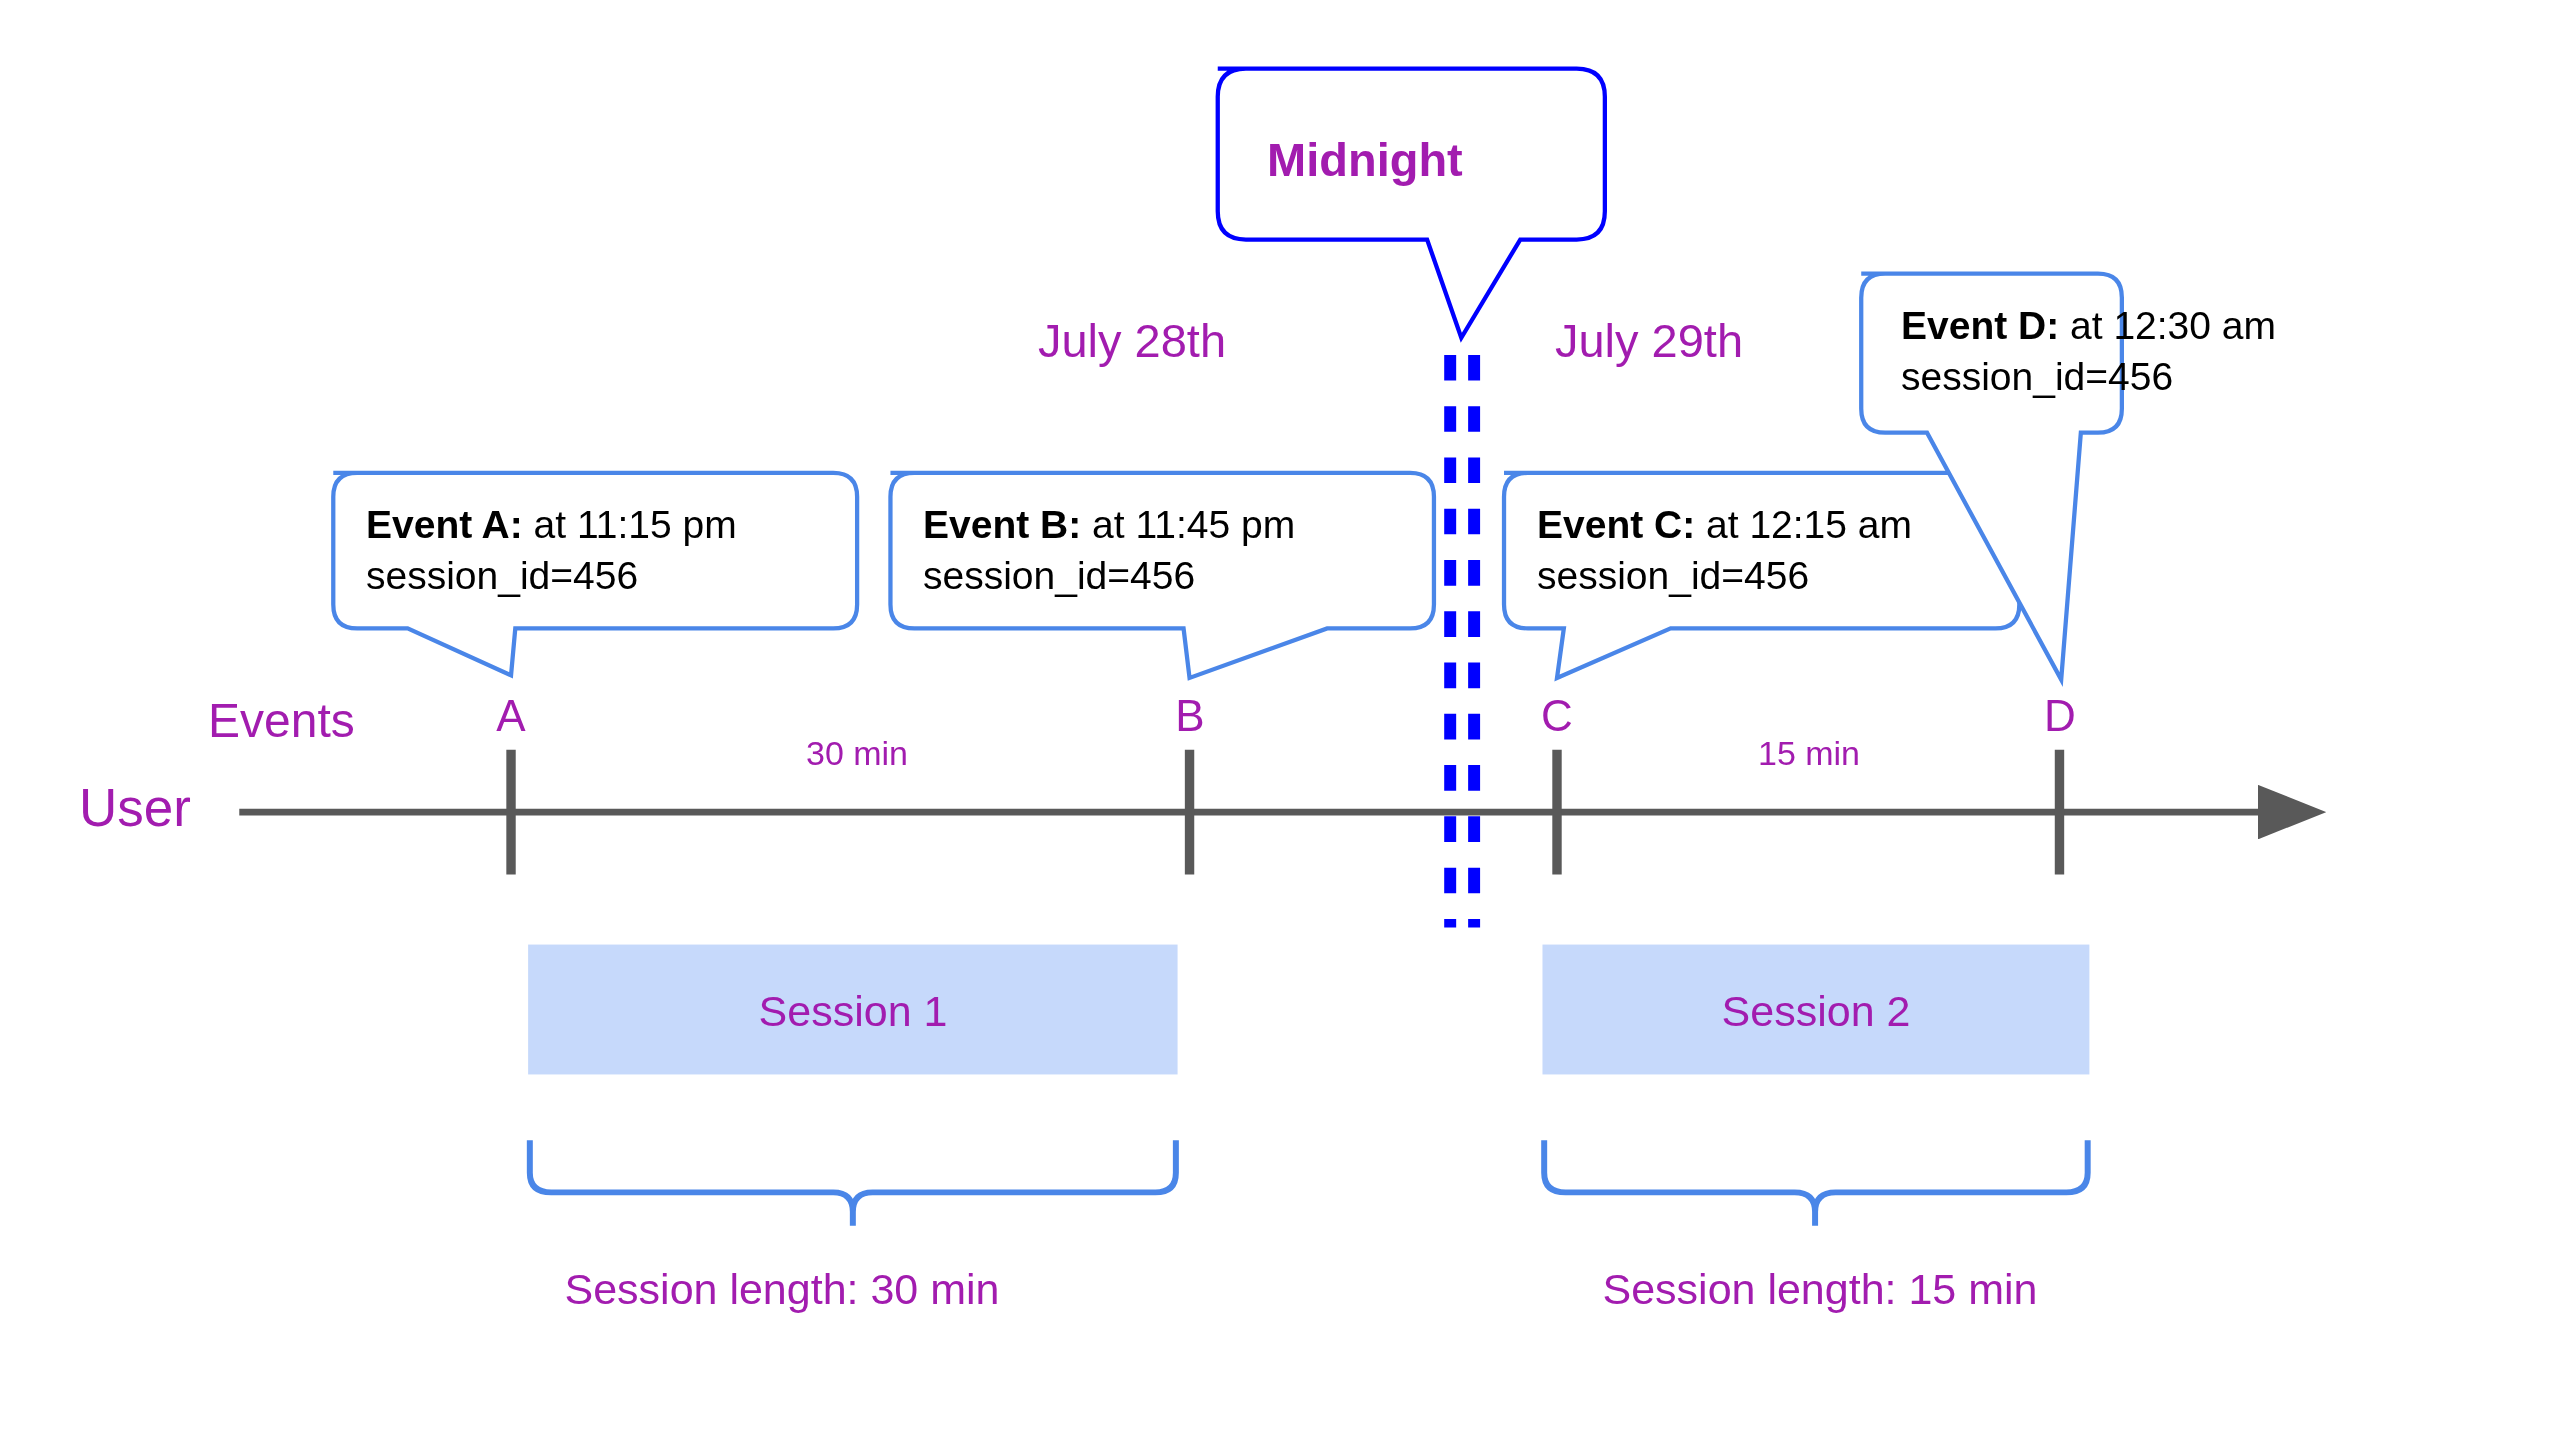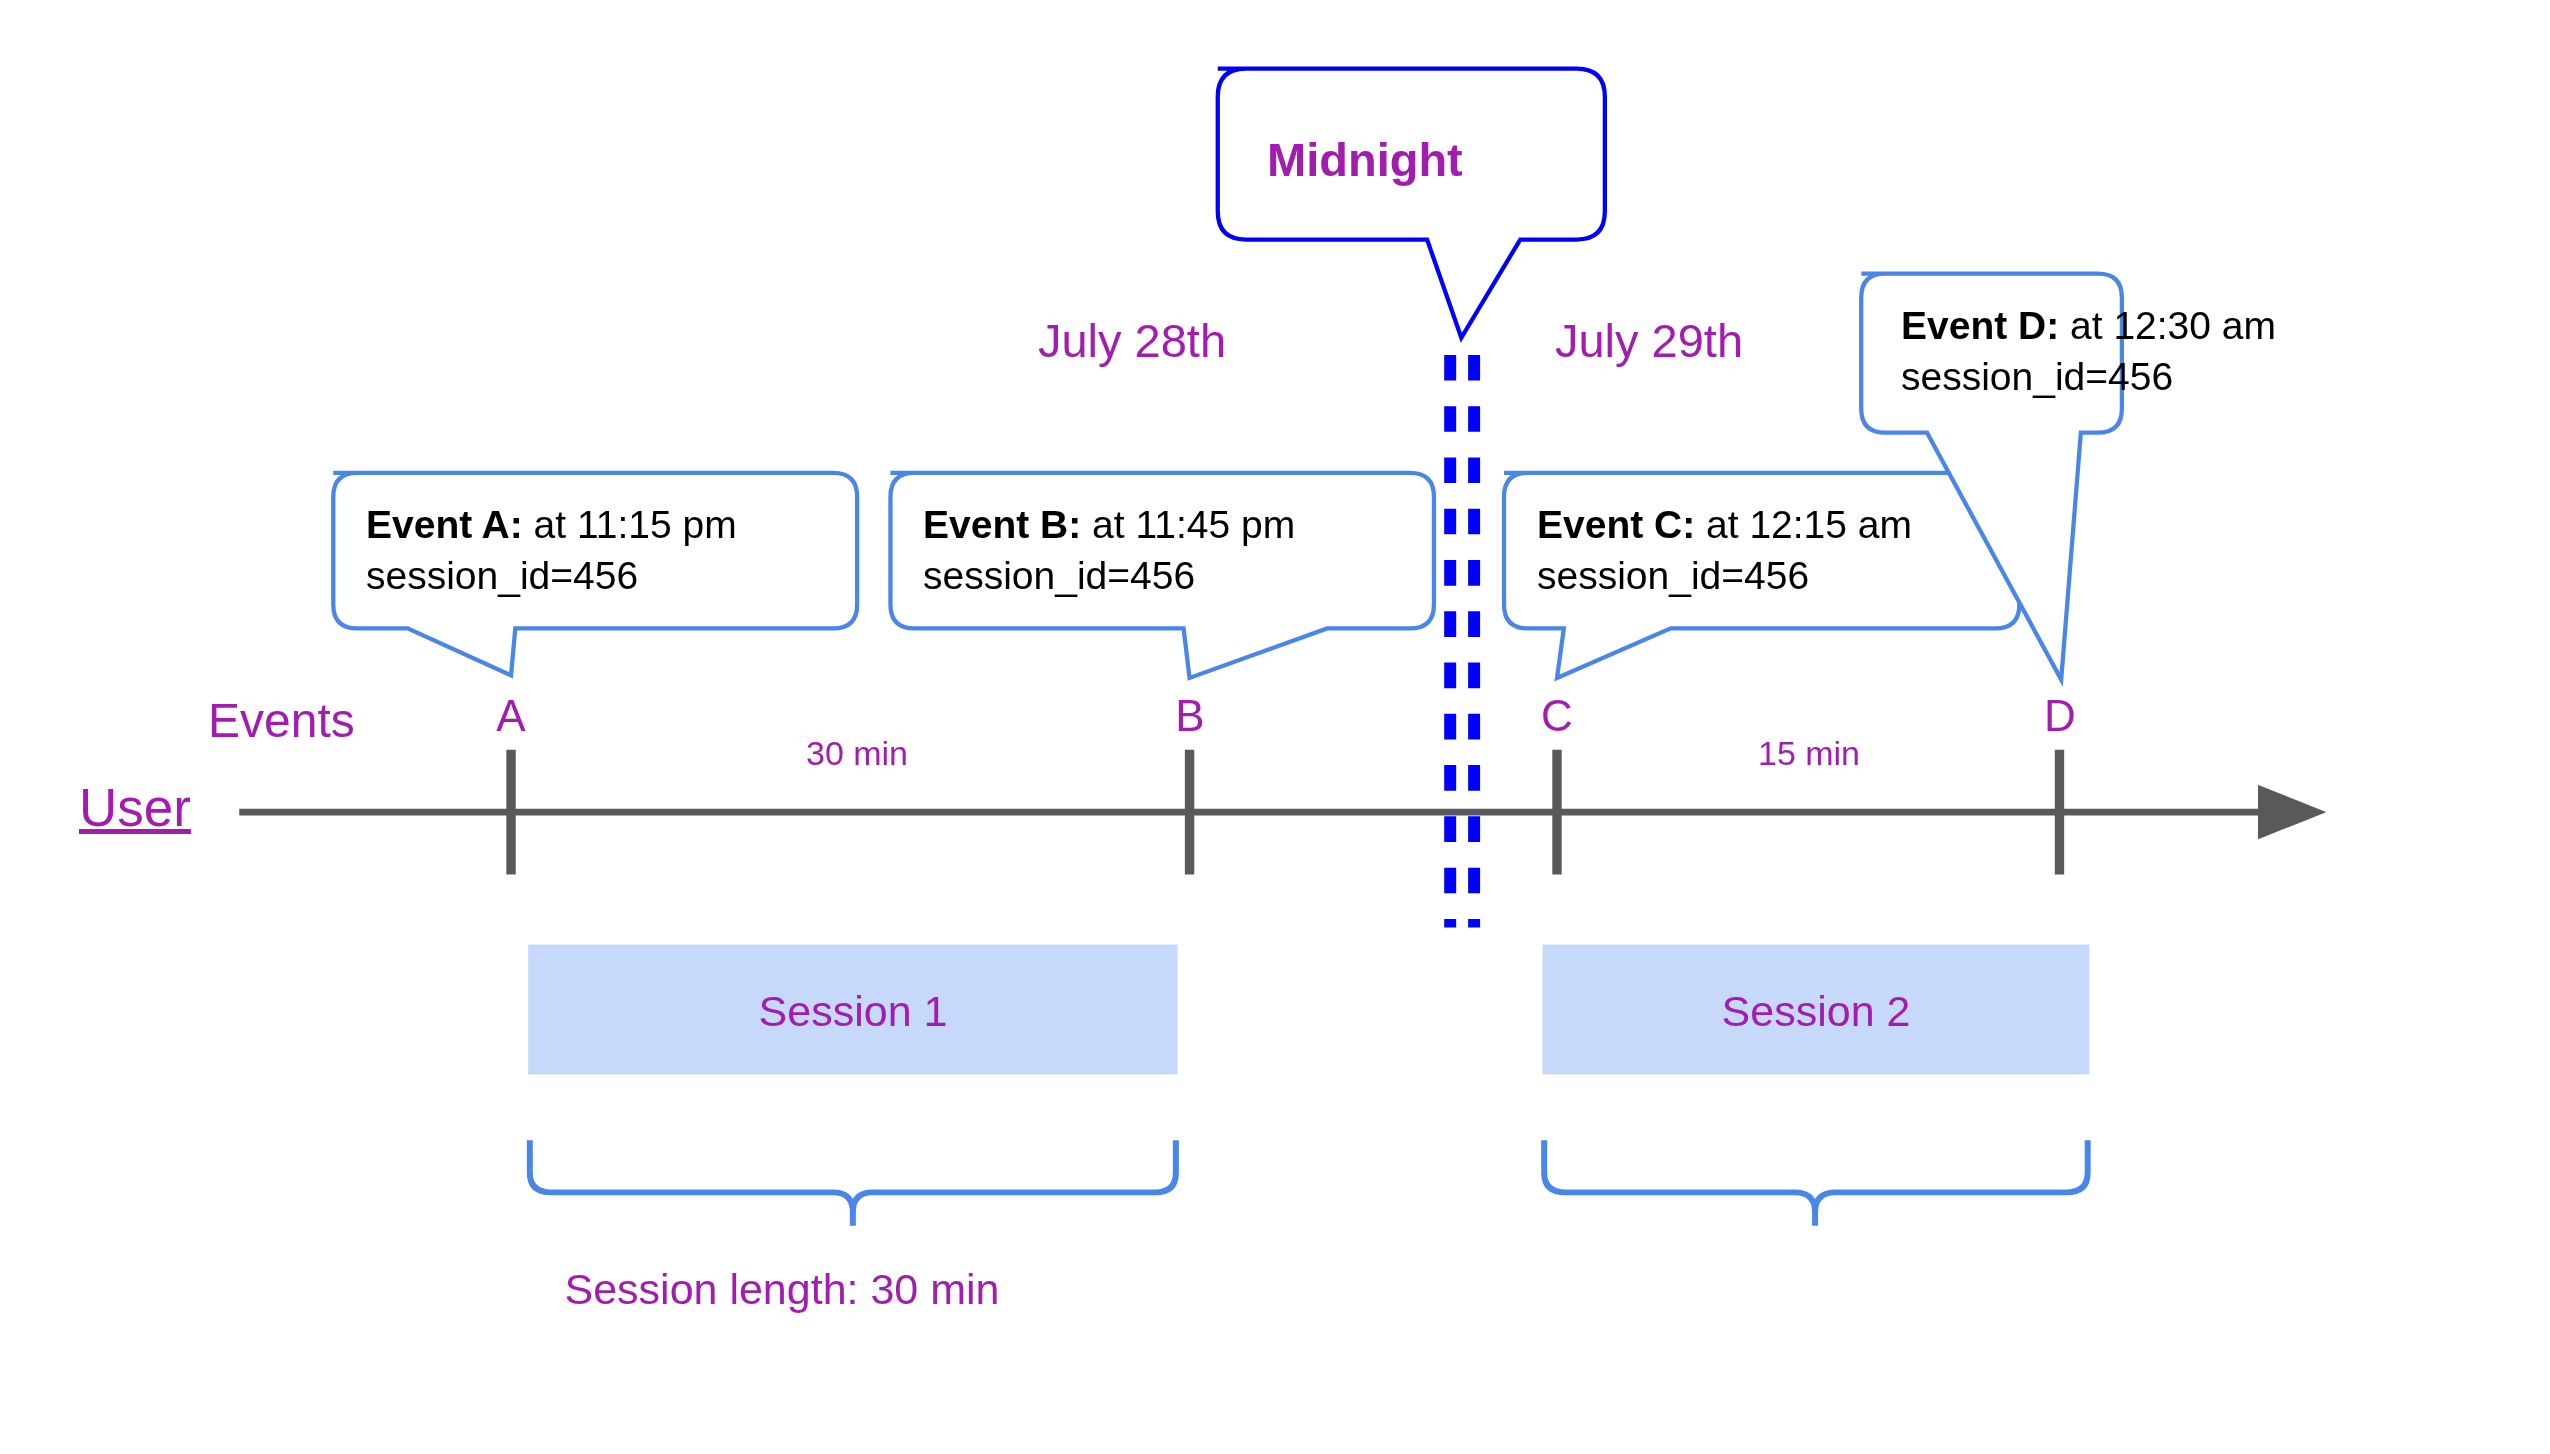--- a/index.html
+++ b/index.html
@@ -25,21 +25,21 @@
     top: 0;
     width: 2550px;
     height: 1455px;
   }
   .lbl {
     position: absolute;
     white-space: nowrap;
     color: #a21caf;
     line-height: 1.22;
   }
-  .lbl-user       { font-size: 53px; left: 79px;  top: 776px; text-decoration: underline; }
+  .lbl-user       { font-size: 53px; left: 79px;  top: 776px; }
   .lbl-events     { font-size: 48px; left: 208px; top: 692px; }
   .lbl-tick       { font-size: 44px; top: 689px; transform: translateX(-50%); }
   .lbl-gap        { font-size: 34px; top: 733px; transform: translateX(-50%); }
   .lbl-date       { font-size: 47px; top: 312px; transform: translateX(-50%); }
   .lbl-session    { font-size: 43px; top: 985px; transform: translateX(-50%); }
   .lbl-slen       { font-size: 43px; top: 1263px; transform: translateX(-50%); }
   .lbl-midnight   { font-size: 47px; font-weight: bold; left: 1267px; top: 131px; }
   .callout-text {
     position: absolute;
     font-size: 39px;
@@ -213,15 +213,16 @@
   <div class="lbl lbl-tick" style="left:1557px;">C</div>
   <div class="lbl lbl-tick" style="left:2060px;">D</div>
 
   <div class="lbl lbl-gap" style="left:857px;">30 min</div>
   <div class="lbl lbl-gap" style="left:1809px;">15 min</div>
 
   <div class="lbl lbl-session" style="left:853px;">Session 1</div>
   <div class="lbl lbl-session" style="left:1816px;">Session 2</div>
 
   <div class="lbl lbl-slen" style="left:782px;">Session length: 30 min</div>
+  <div class="lbl lbl-slen" style="left:1820px;">Session length: 15 min</div>
 
 </div>
 
 
 </body></html>

